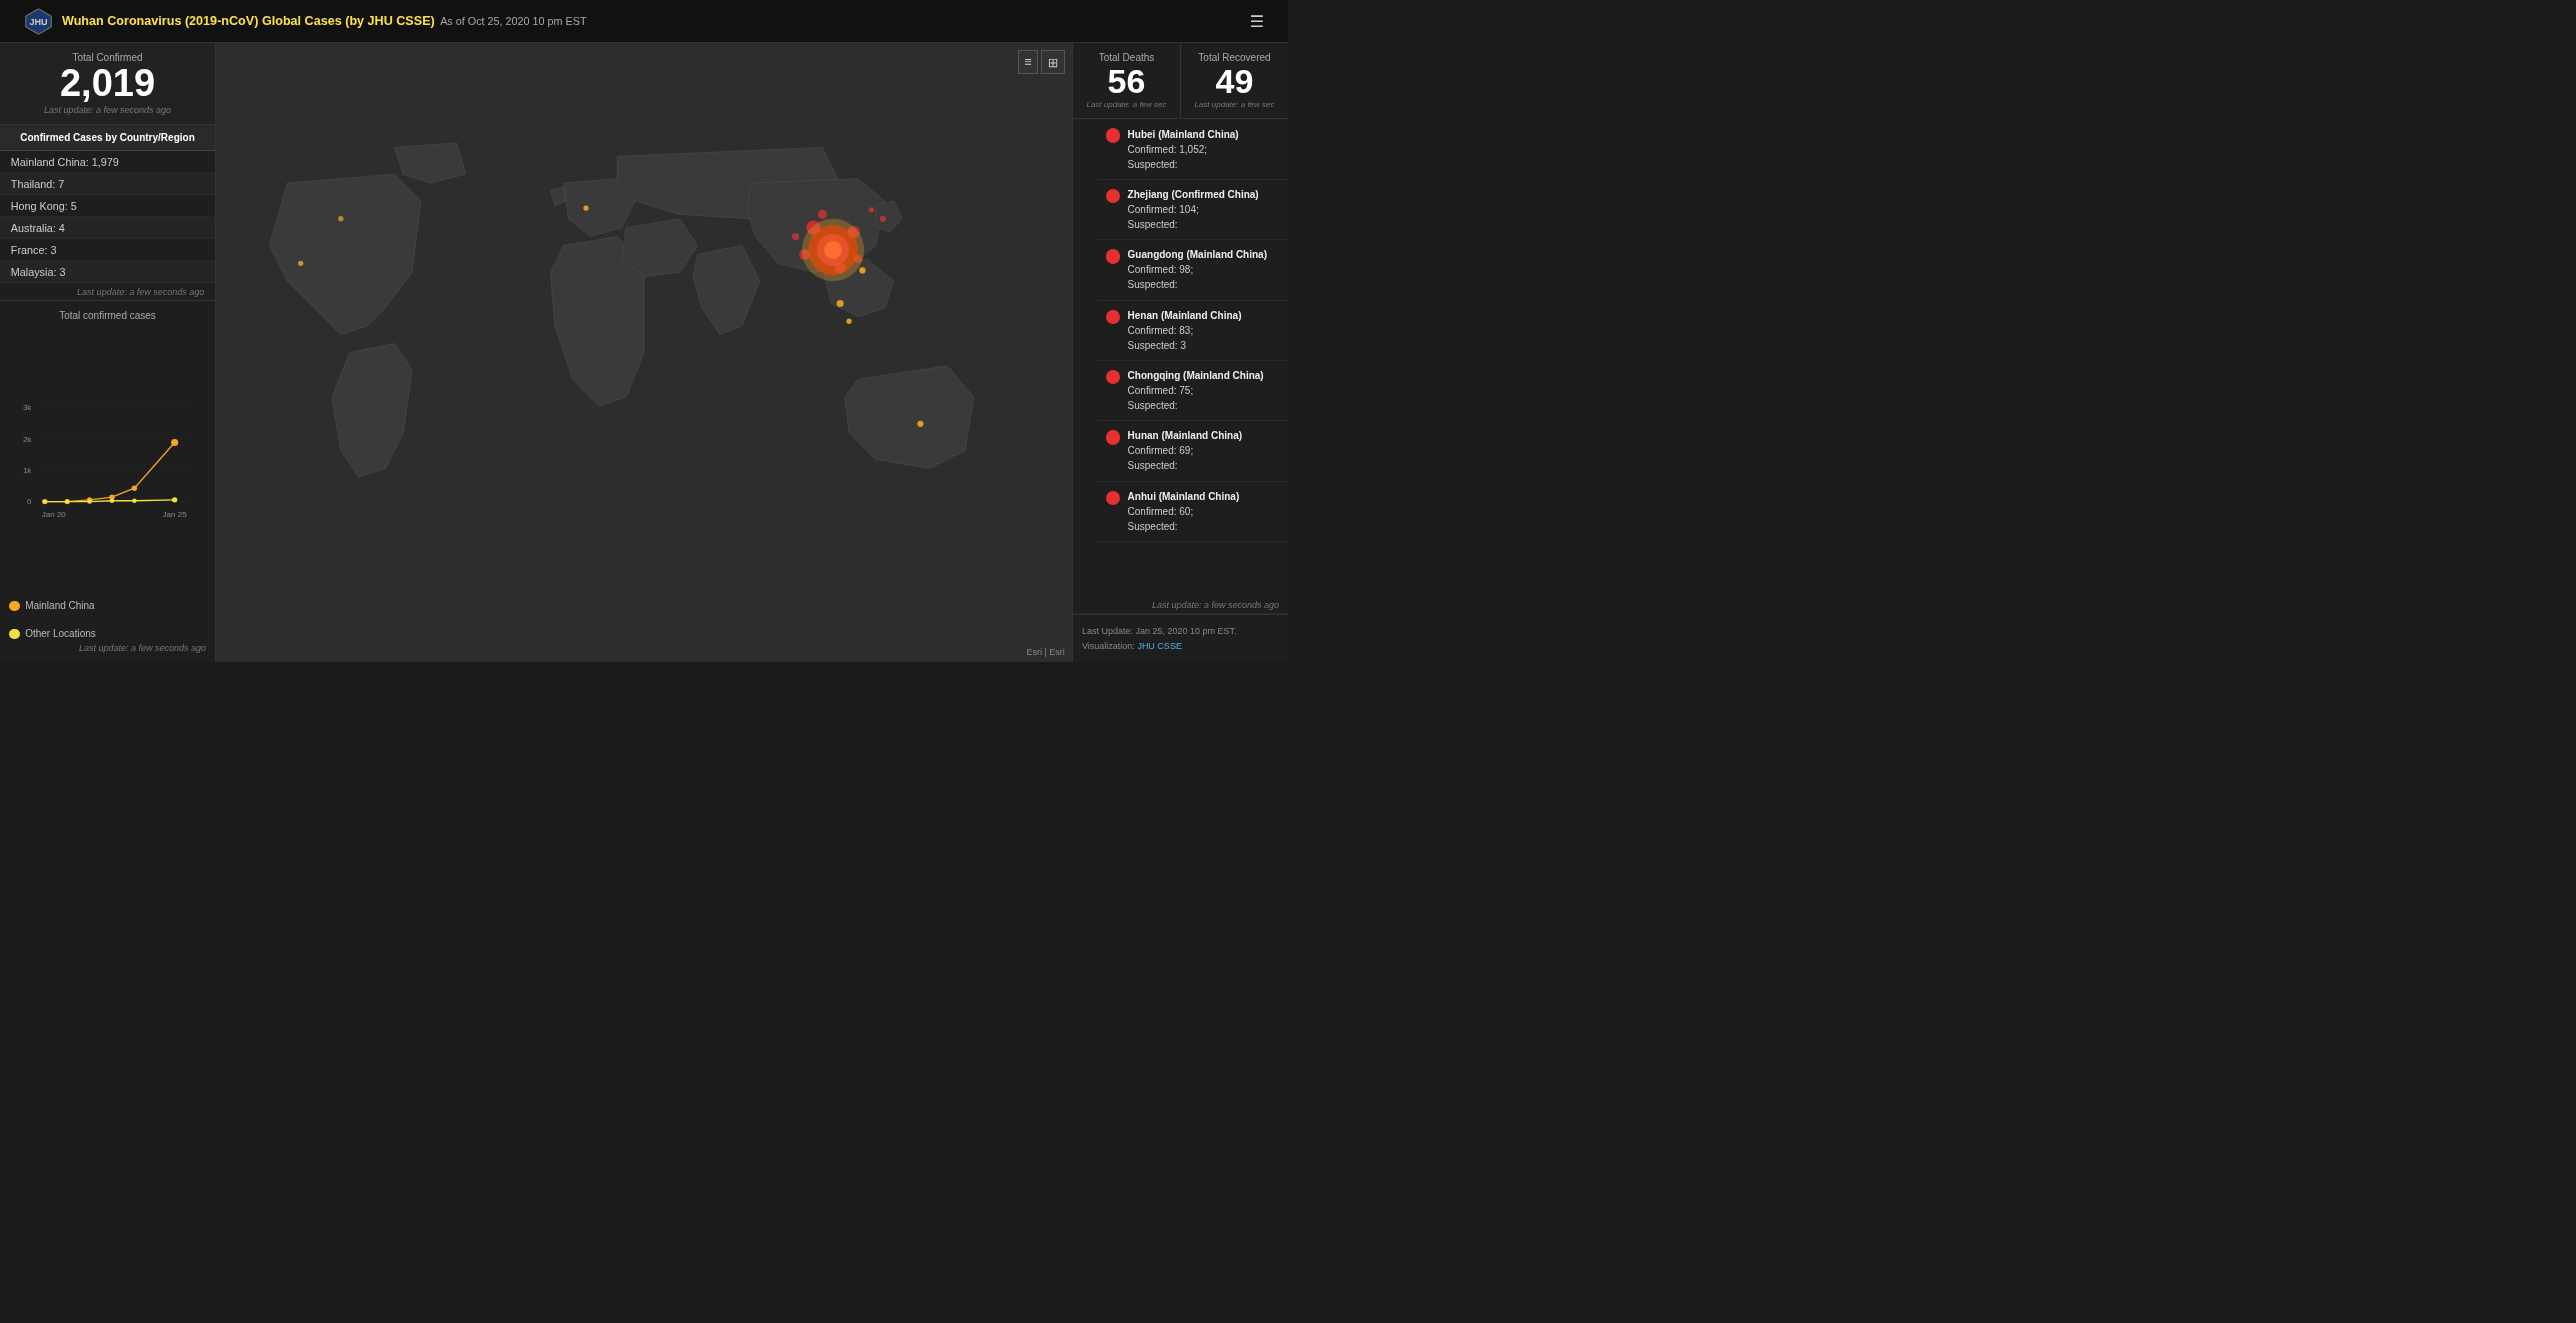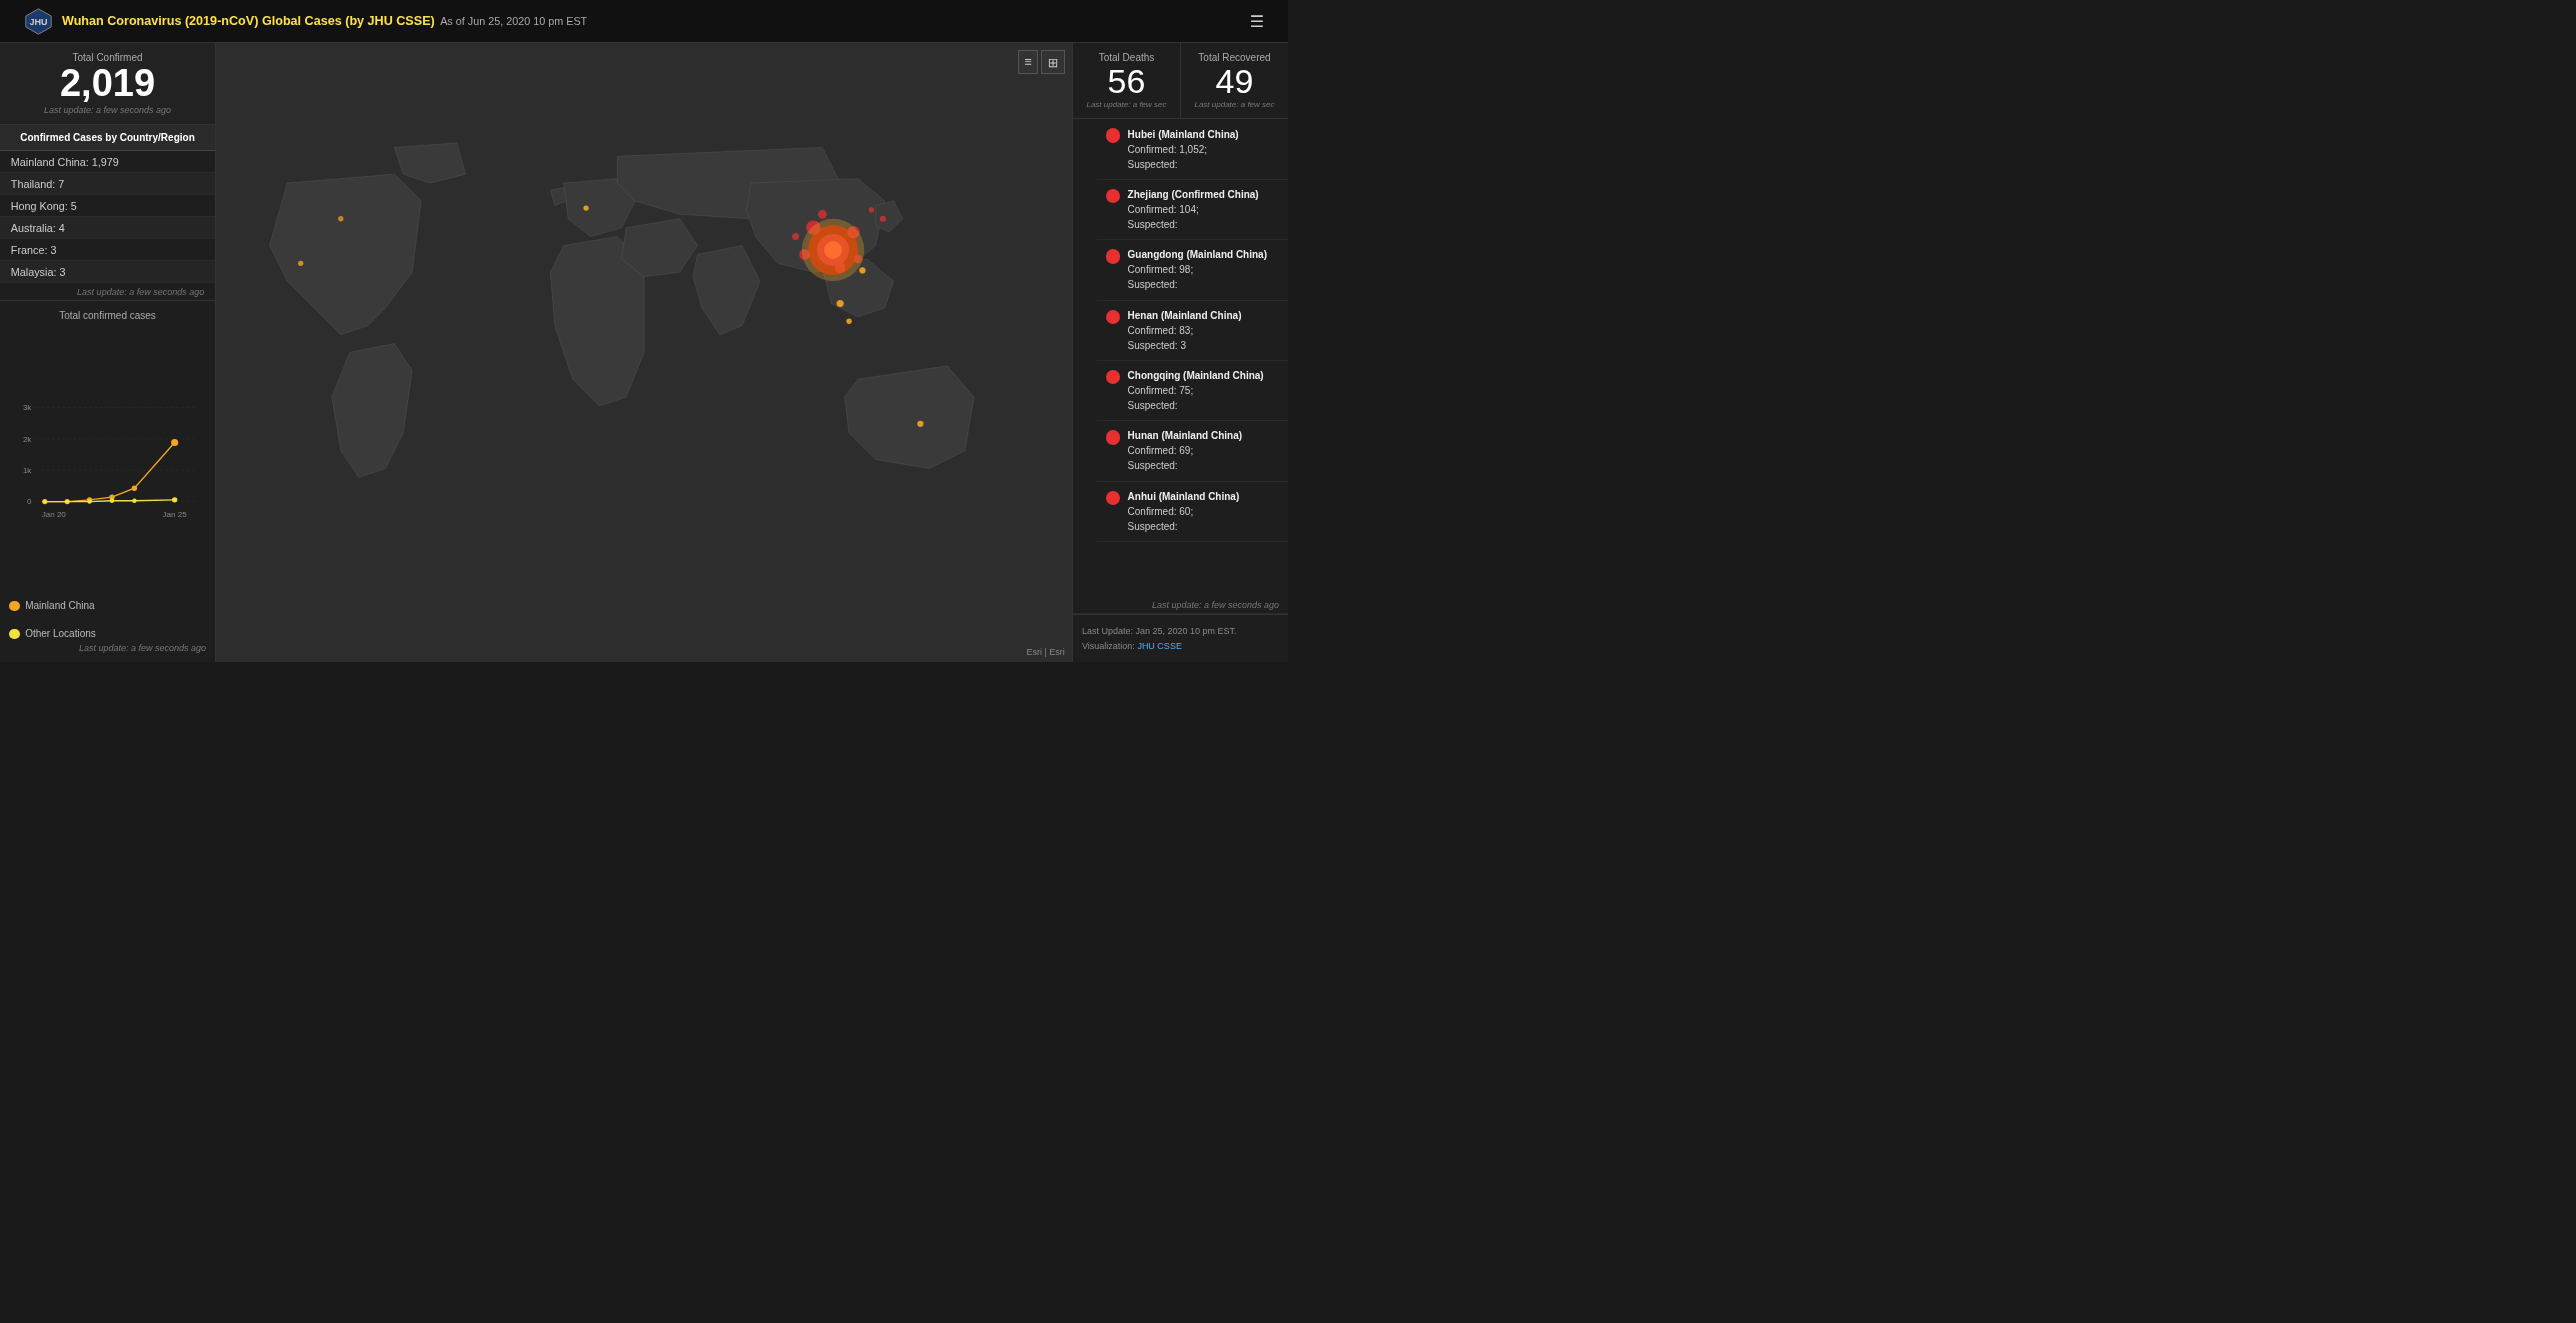--- a/index.html
+++ b/index.html
@@ -214,21 +214,21 @@
       border-right: 0.9px solid #333;
       text-align: center;
     }
     .right-stat:last-child { border-right: none; }
     .right-stat-label {
       font-size: 10px;
       color: #aaa;
     }
     .right-stat-number {
       font-size: 34px;
-      font-weight: normal;
+      font-weight: bold;
       color: #fff;
       line-height: 1.1;
     }
     .right-stat-update {
       font-size: 8px;
       color: #777;
       font-style: italic;
     }
 
     .region-list {
@@ -304,21 +304,21 @@
 </head>
 <body>
 
 <div class="header">
 
   <svg class="header-logo" viewBox="0 0 32 32">
     <polygon points="16,2 30,10 30,22 16,30 2,22 2,10" fill="#1a3a6b" stroke="#888" stroke-width="1"></polygon>
     <text x="16" y="20" text-anchor="middle" font-size="10" fill="#ccc" font-weight="bold">JHU</text>
   </svg>
   <span class="header-title">Wuhan Coronavirus (2019-nCoV) Global Cases (by JHU CSSE)</span>
-  <span class="header-subtitle">As of Jun 25, 2020 10 pm EST</span>
+  <span class="header-subtitle">As of Oct 25, 2020 10 pm EST</span>
   <span class="header-menu">☰</span>
 </div>
 
 <div class="main">
 
   <div class="left-panel">
 
     <div class="stat-box">
       <div class="stat-label">Total Confirmed</div>
       <div class="stat-number">2,019</div>

